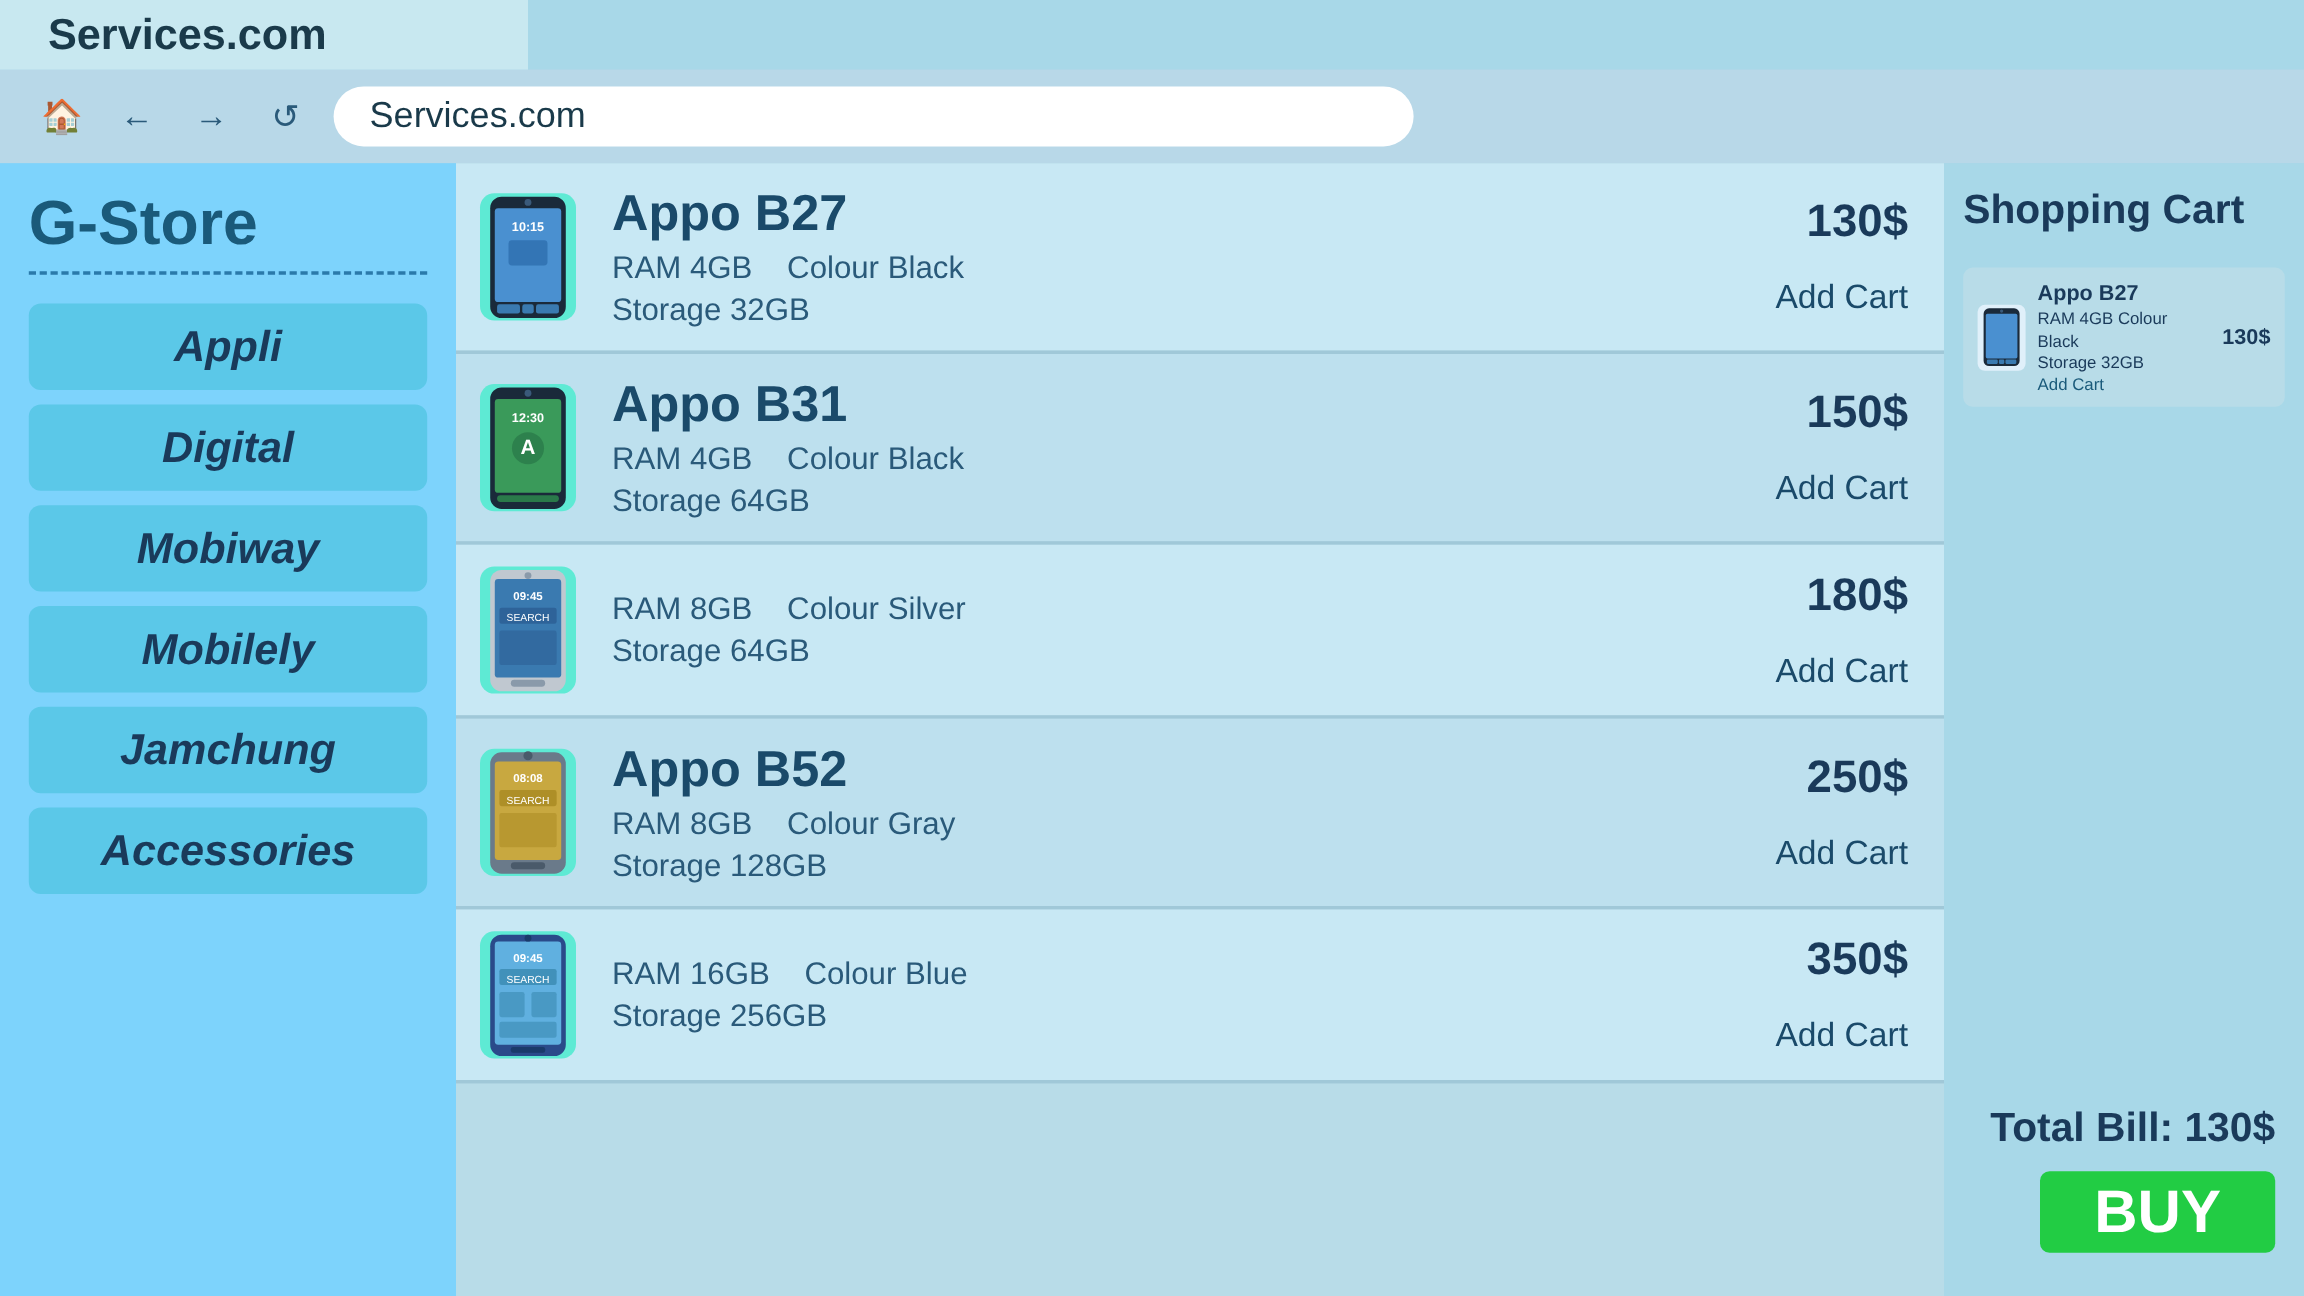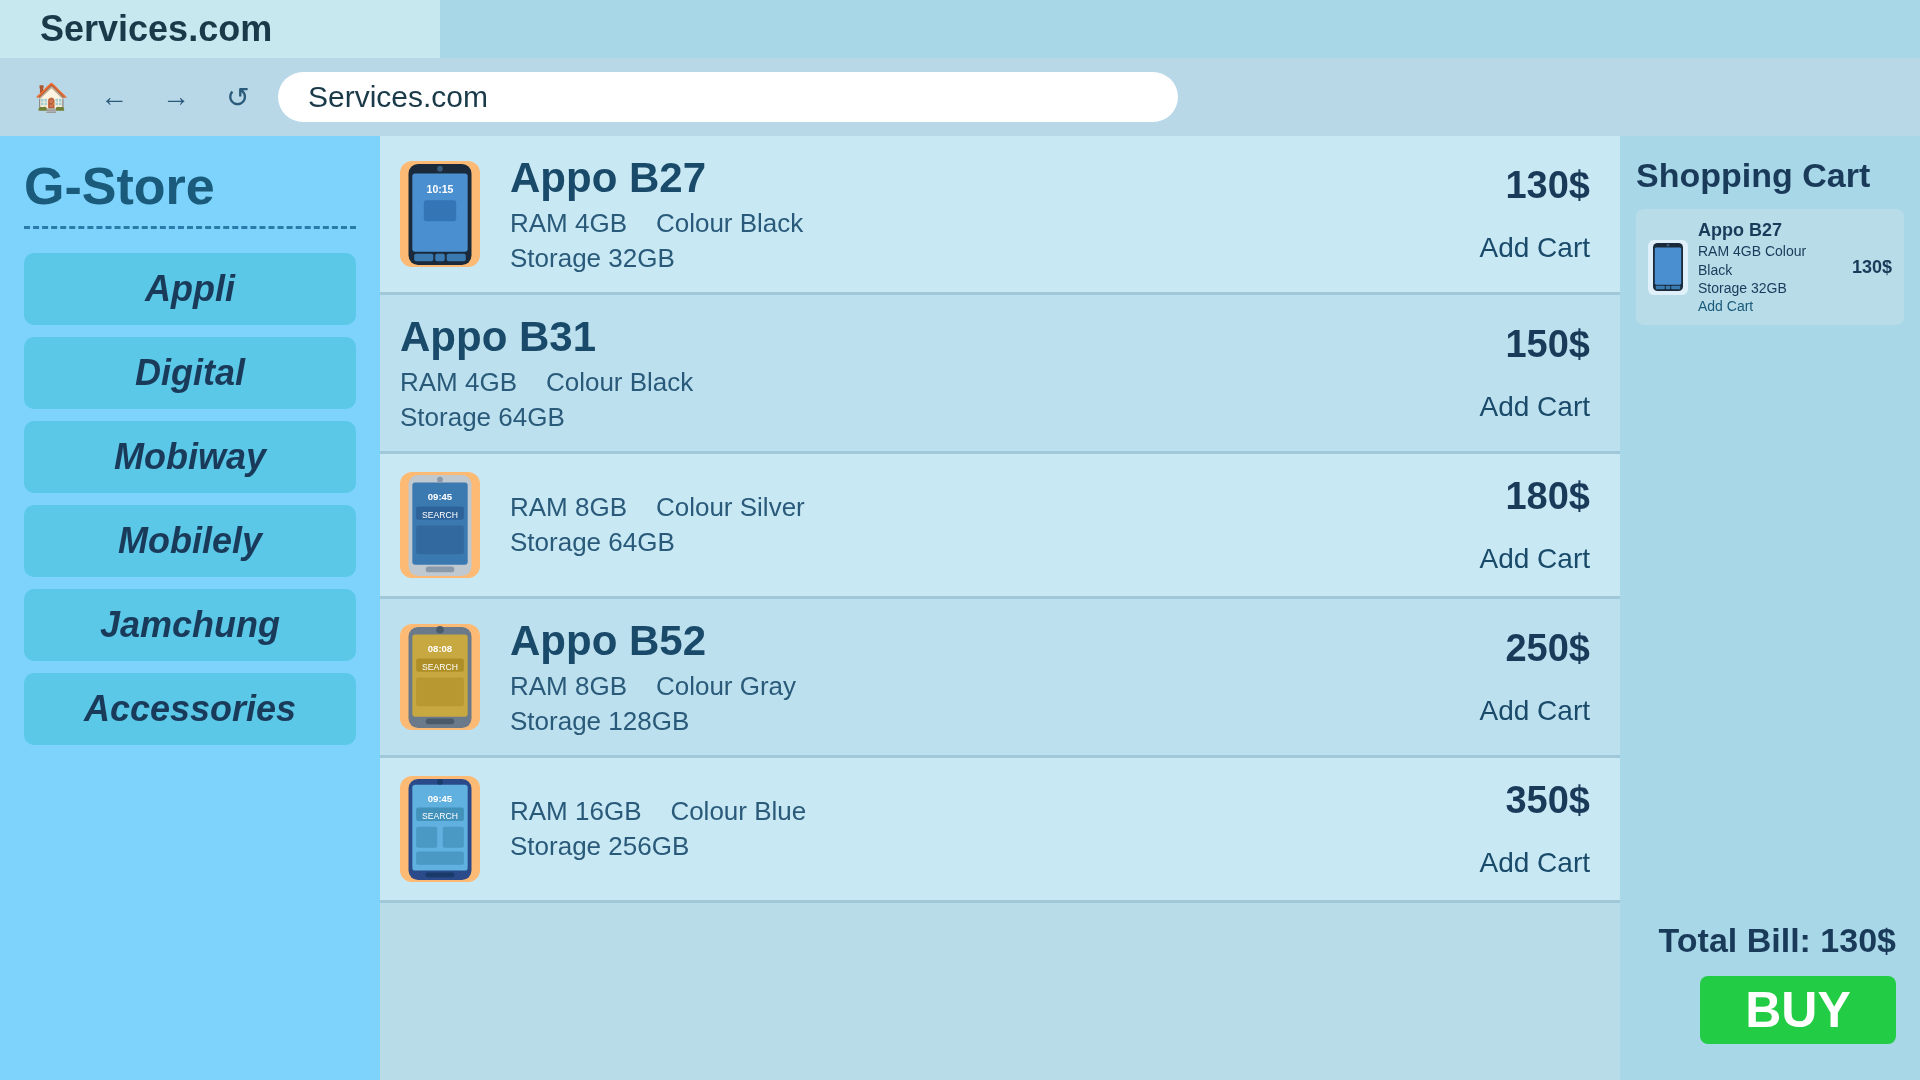--- a/index.html
+++ b/index.html
@@ -123,21 +123,21 @@
     .product-item:nth-child(even) {
       background: #bde0ee;
     }
     .phone-img {
       width: 80px;
       height: 106px;
       flex-shrink: 0;
       margin-right: 30px;
       border-radius: 12px;
       overflow: hidden;
-      background: #fdba74;
+      background: #5eead4;
       display: flex;
       align-items: center;
       justify-content: center;
     }
     .phone-svg {
       width: 70px;
       height: 105px;
     }
     .product-info {
       flex: 1;
@@ -183,21 +183,21 @@
     .shopping-cart {
       width: 300px;
       background: #a8d8e8;
       padding: 20px 16px;
       flex-shrink: 0;
     }
     .cart-title {
       font-size: 34px;
       font-weight: bold;
       color: #1a3a5a;
-      margin-bottom: 14px;
+      margin-bottom: 28px;
     }
     .cart-item {
       background: #b8dce8;
       border-radius: 8px;
       padding: 10px 12px;
       display: flex;
       align-items: center;
       gap: 10px;
       margin-bottom: 10px;
     }
@@ -296,20 +296,31 @@
         <div class="product-specs">RAM  4GB&nbsp;&nbsp;&nbsp;&nbsp;Colour  Black</div>
         <div class="product-storage">Storage  32GB</div>
       </div>
       <div class="product-right">
         <span class="product-price">130$</span>
         <button class="add-cart-btn">Add Cart</button>
       </div>
     </div>
 
     <div class="product-item">
+      <div class="phone-img">
+        <svg class="phone-svg" viewBox="0 0 70 110" xmlns="http://www.w3.org/2000/svg">
+          <rect x="2" y="2" width="66" height="106" rx="10" fill="#1a2a3a"></rect>
+          <rect x="6" y="12" width="58" height="82" rx="3" fill="#3a9a5a"></rect>
+          <text x="35" y="32" text-anchor="middle" fill="white" font-size="11" font-weight="bold">12:30</text>
+          <circle cx="35" cy="55" r="14" fill="#2a7a4a" opacity="0.8"></circle>
+          <text x="35" y="60" text-anchor="middle" fill="white" font-size="18" font-weight="bold">A</text>
+          <circle cx="35" cy="7" r="3" fill="#3a5a7a"></circle>
+          <rect x="8" y="96" width="54" height="6" rx="3" fill="#2a7a4a"></rect>
+        </svg>
+      </div>
       <div class="product-info">
         <div class="product-name">Appo B31</div>
         <div class="product-specs">RAM  4GB&nbsp;&nbsp;&nbsp;&nbsp;Colour  Black</div>
         <div class="product-storage">Storage  64GB</div>
       </div>
       <div class="product-right">
         <span class="product-price">150$</span>
         <button class="add-cart-btn">Add Cart</button>
       </div>
     </div>

